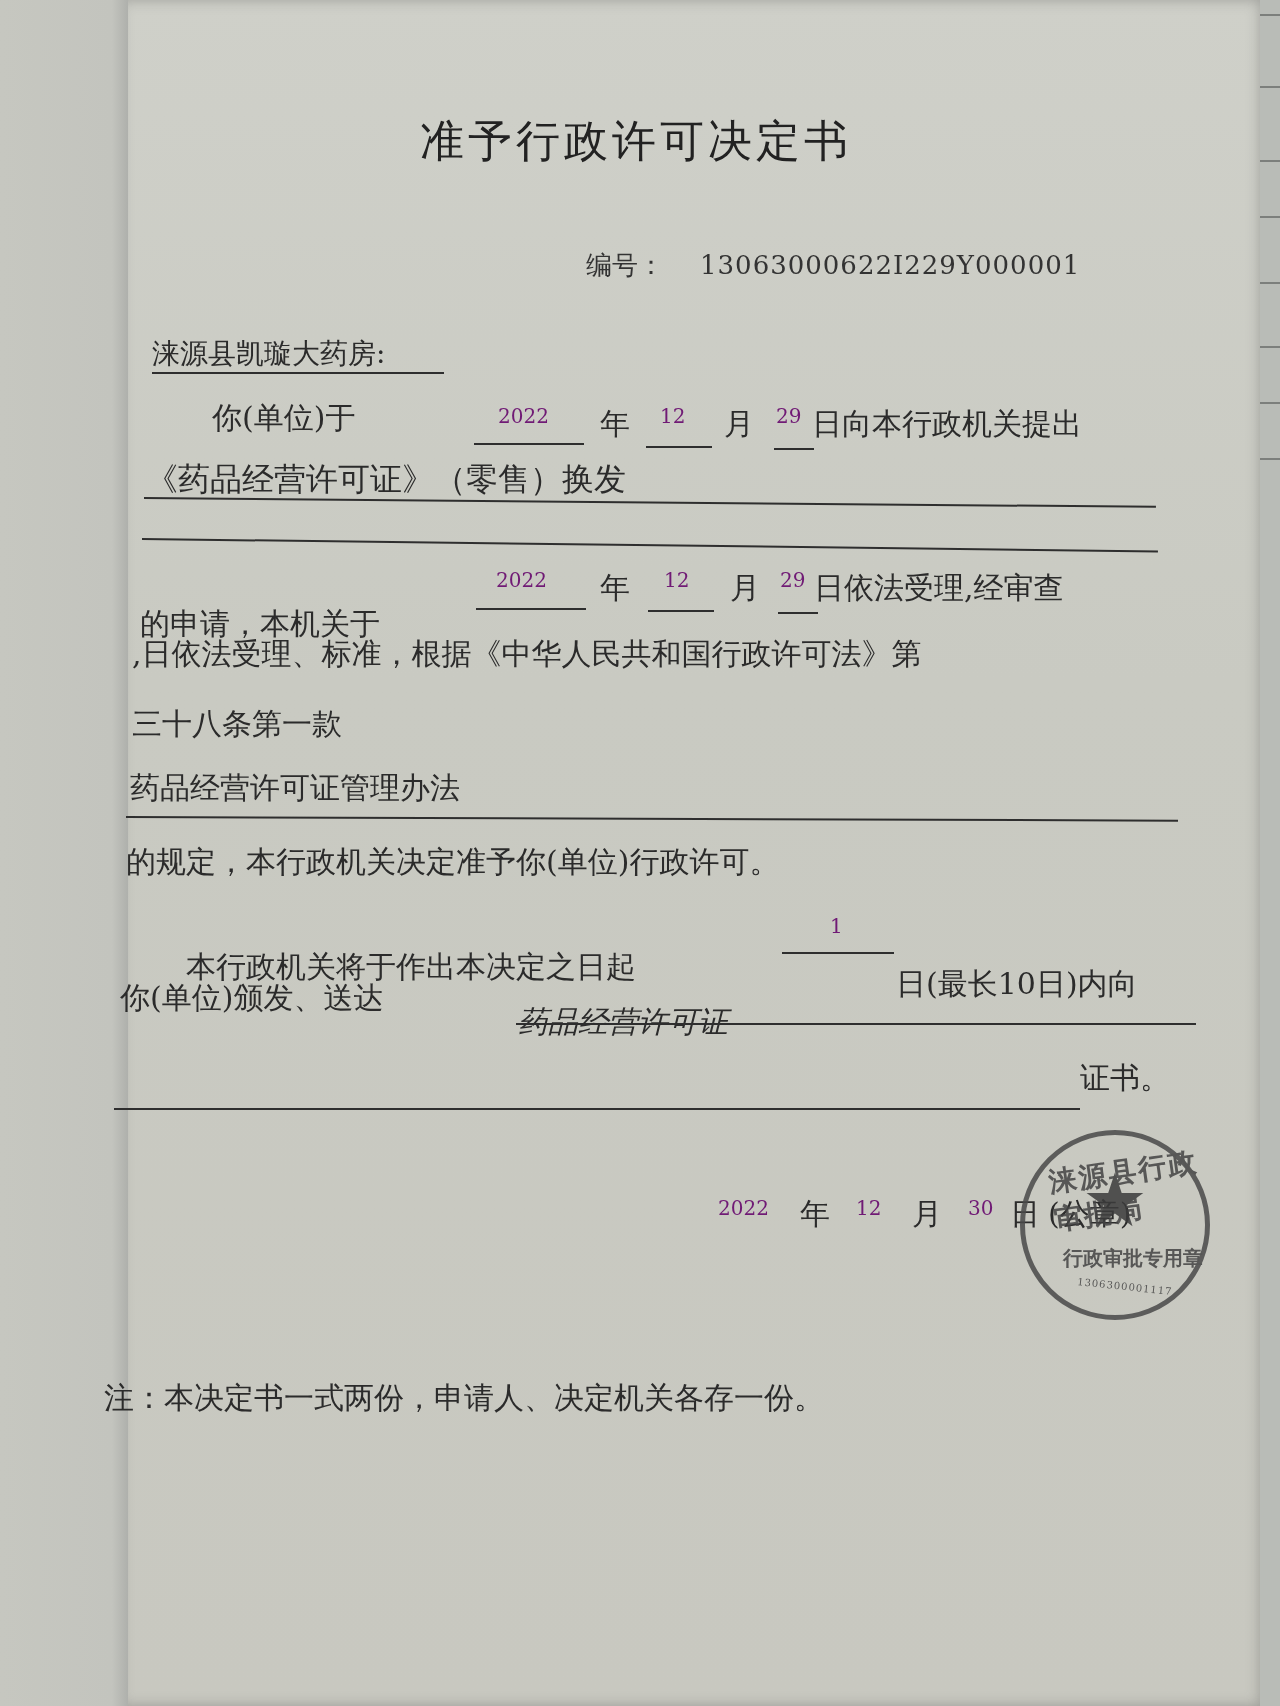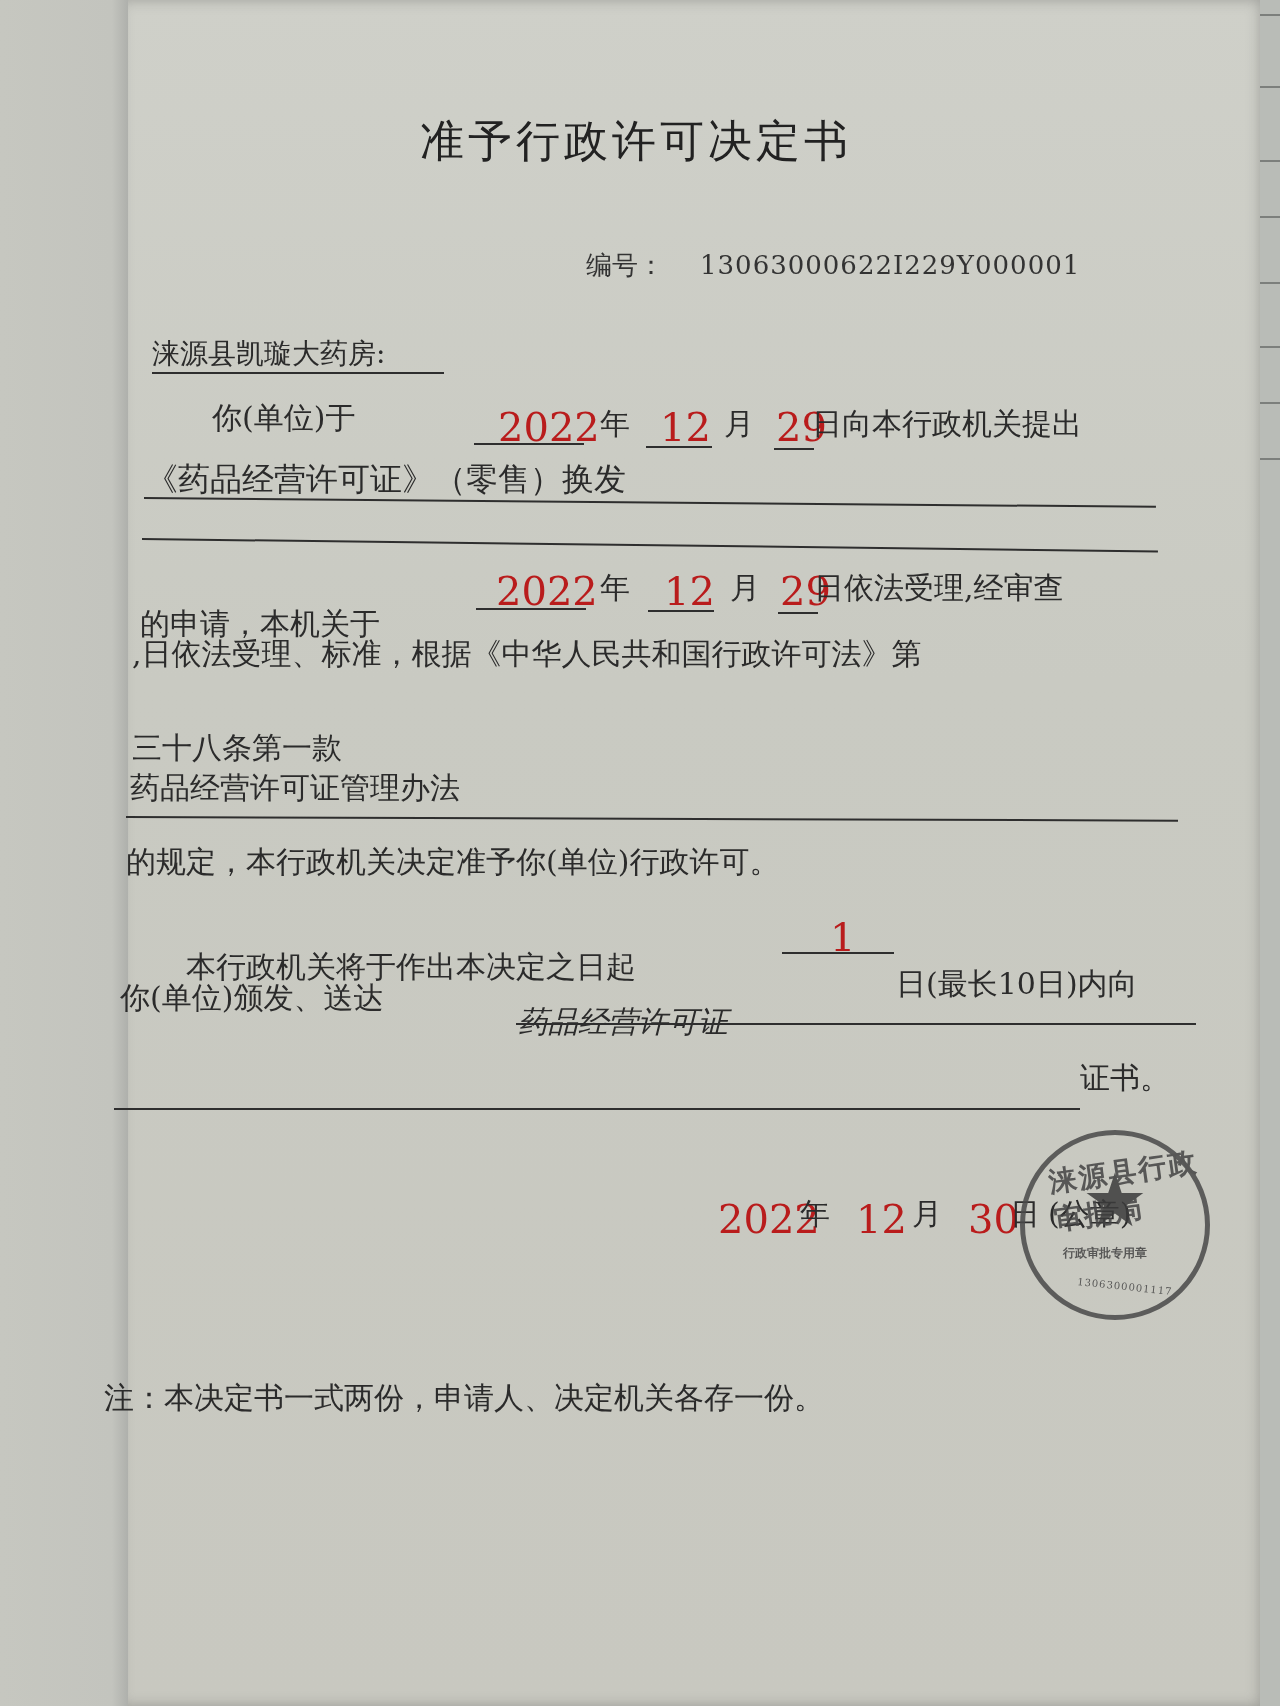--- a/index.html
+++ b/index.html
@@ -22,37 +22,37 @@
     position: absolute; right: 0; top: 0; width: 20px; height: 1706px;
     background: #b9bcb7;
   }
   .right-edge .tick { position: absolute; left: 0; width: 20px; height: 2px; background: #7c7f7c; }
   .abs { position: absolute; white-space: nowrap; }
   .title { left: 420px; top: 112px; font-size: 44px; letter-spacing: 4px; font-family: "DejaVu Sans", sans-serif; color: #222; }
   .docno-label { left: 586px; top: 248px; font-size: 26px; color: #333; }
   .docno-value { left: 700px; top: 250px; font-size: 26px; color: #333; letter-spacing: 1px; }
   .body-text { font-size: 30px; color: #2b2b2b; }
   .uline { position: absolute; height: 2px; background: #2e2e2e; }
-  .fill { font-size: 40px; color: #b91c1c; }
+  .fill { font-size: 20px; color: #701a75; }
   .stamp {
     position: absolute; left: 1020px; top: 1130px; width: 190px; height: 190px;
     border: 5px solid #4a4a4a; border-radius: 50%; box-sizing: border-box;
     opacity: 0.85;
   }
   .stamp .star {
     position: absolute; left: 50%; top: 36%; transform: translate(-50%, -50%);
     font-size: 74px; color: #3c3c3c; line-height: 1;
   }
   .stamp .stamp-top {
     position: absolute; left: 26px; top: 18px; font-size: 28px; font-weight: bold;
     color: #444; letter-spacing: 2px; transform: rotate(-8deg);
     font-family: "DejaVu Sans", sans-serif;
   }
   .stamp .stamp-bottom {
-    position: absolute; left: 38px; top: 110px; font-size: 12px; font-weight: bold;
+    position: absolute; left: 38px; top: 110px; font-size: 20px; font-weight: bold;
     color: #444; font-family: "DejaVu Sans", sans-serif;
   }
   .stamp .stamp-code {
     position: absolute; left: 52px; top: 146px; font-size: 10px; color: #444;
     letter-spacing: 1px; transform: rotate(6deg);
   }
 </style>
 </head>
 <body>
 
@@ -99,21 +99,21 @@
 <div class="uline" style="left:476px; top:608px; width:110px;"></div>
 <div class="abs body-text" style="left:600px; top:568px;">年</div>
 <div class="abs fill" style="left:664px; top:568px;">12</div>
 <div class="uline" style="left:648px; top:610px; width:66px;"></div>
 <div class="abs body-text" style="left:730px; top:568px;">月</div>
 <div class="abs fill" style="left:780px; top:568px;">29</div>
 <div class="uline" style="left:778px; top:612px; width:40px;"></div>
 <div class="abs body-text" style="left:814px; top:568px;">日依法受理,经审查</div>
 
 <div class="abs body-text" style="left:132px; top:634px;">,日依法受理、标准，根据《中华人民共和国行政许可法》第</div>
-<div class="abs body-text" style="left:132px; top:728px;">三十八条第一款</div>
+<div class="abs body-text" style="left:132px; top:704px;">三十八条第一款</div>
 
 <div class="abs body-text" style="left:130px; top:768px;">药品经营许可证管理办法</div>
 <div class="uline" style="left:126px; top:816px; width:1052px; transform:rotate(0.2deg); transform-origin:left;"></div>
 
 <div class="abs body-text" style="left:126px; top:842px;">的规定，本行政机关决定准予你(单位)行政许可。</div>
 
 <div class="abs body-text" style="left:186px; top:947px;">本行政机关将于作出本决定之日起</div>
 <div class="abs fill" style="left:830px; top:914px;">1</div>
 <div class="uline" style="left:782px; top:952px; width:112px;"></div>
 <div class="abs body-text" style="left:896px; top:964px;">日(最长10日)内向</div>

